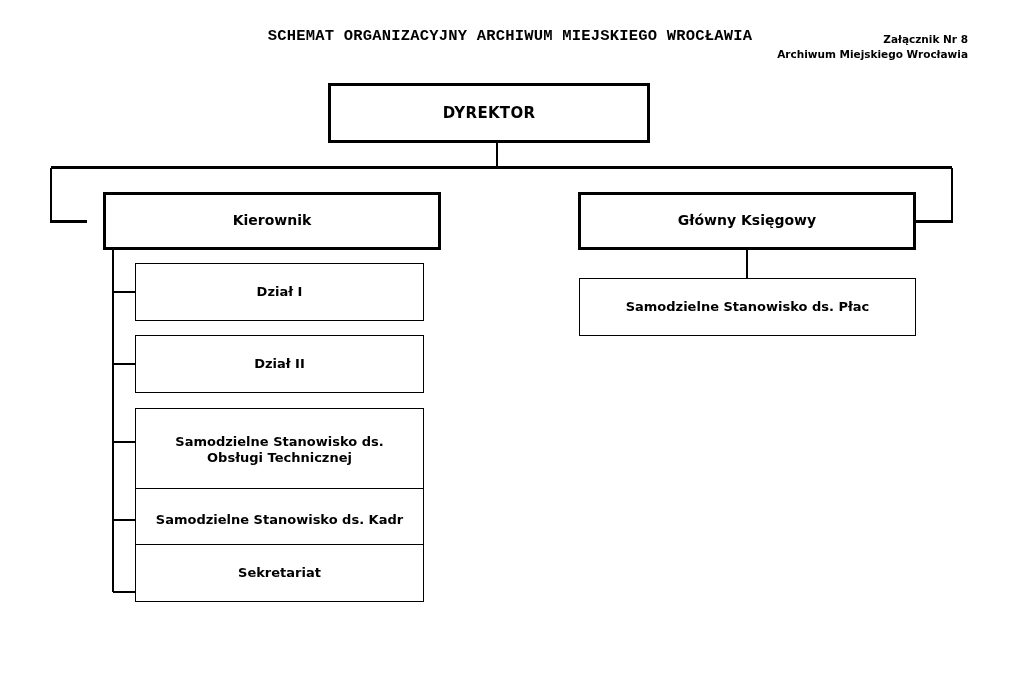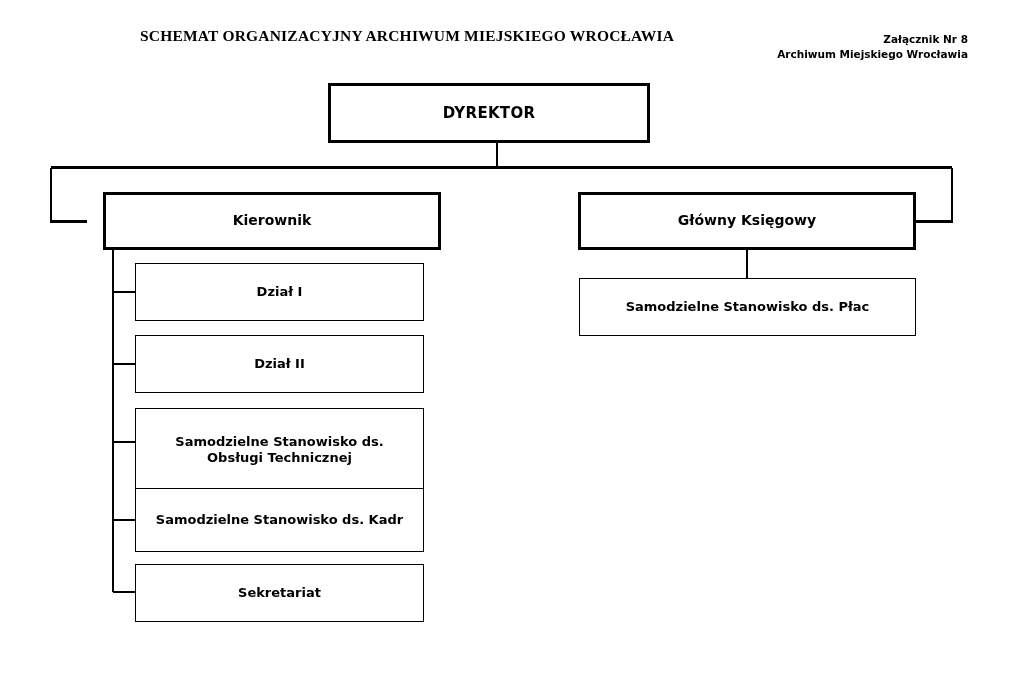--- a/index.html
+++ b/index.html
@@ -21,22 +21,22 @@
     top: 0;
     width: 1020px;
     height: 688px;
     pointer-events: none;
   }
   .title {
     position: absolute;
     left: 140px;
     top: 27px;
     width: 740px;
-    text-align: left;
-    font-family: Liberation Serif, serif;
+    text-align: center;
+    font-family: Liberation Mono, monospace;
     font-size: 15.5px;
     font-weight: bold;
     color: #000000;
     letter-spacing: 0.2px;
   }
   .annotation {
     position: absolute;
     right: 52px;
     top: 32px;
     text-align: right;
@@ -127,21 +127,21 @@
   </div>
 
   <div class="node thin node-level3" style="left:135px; top:408px; width:289px; height:84px;">
     <span class="label">Samodzielne Stanowisko ds. Obsługi Technicznej</span>
   </div>
 
   <div class="node thin node-level3" style="left:135px; top:488px; width:289px; height:64px;">
     <span class="label">Samodzielne Stanowisko ds. Kadr</span>
   </div>
 
-  <div class="node thin node-level3" style="left:135px; top:564px; width:289px; height:58px;">
+  <div class="node thin node-level3" style="left:135px; top:544px; width:289px; height:58px;">
     <span class="label">Sekretariat</span>
   </div>
 
   <div class="node thin node-level3" style="left:579px; top:278px; width:337px; height:58px;">
     <span class="label">Samodzielne Stanowisko ds. Płac</span>
   </div>
 
 </div>
 
 </body></html>

